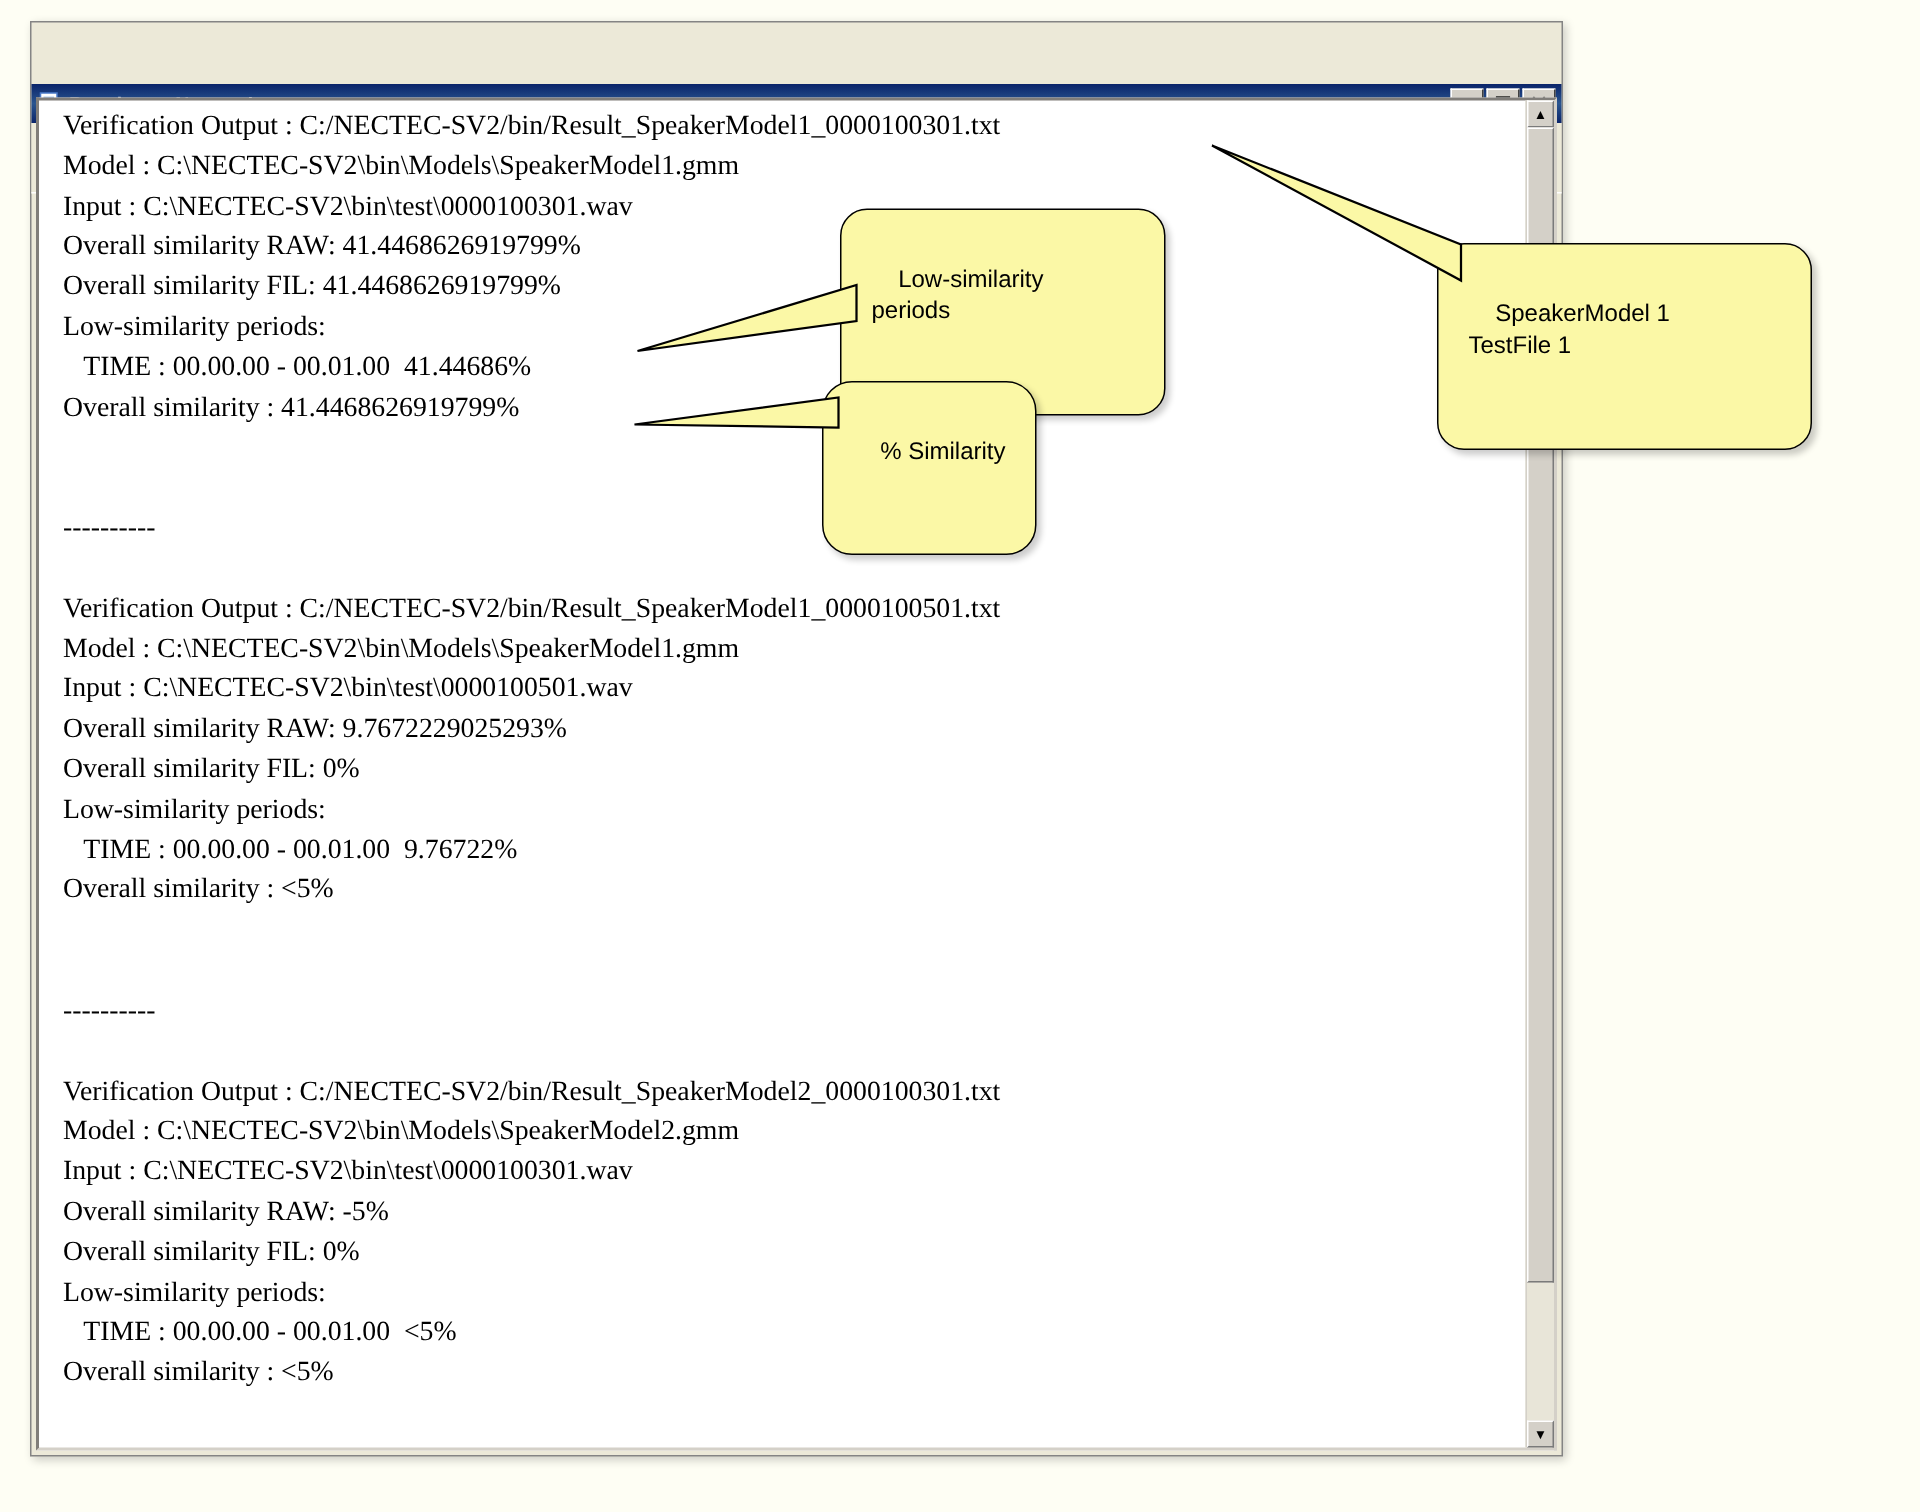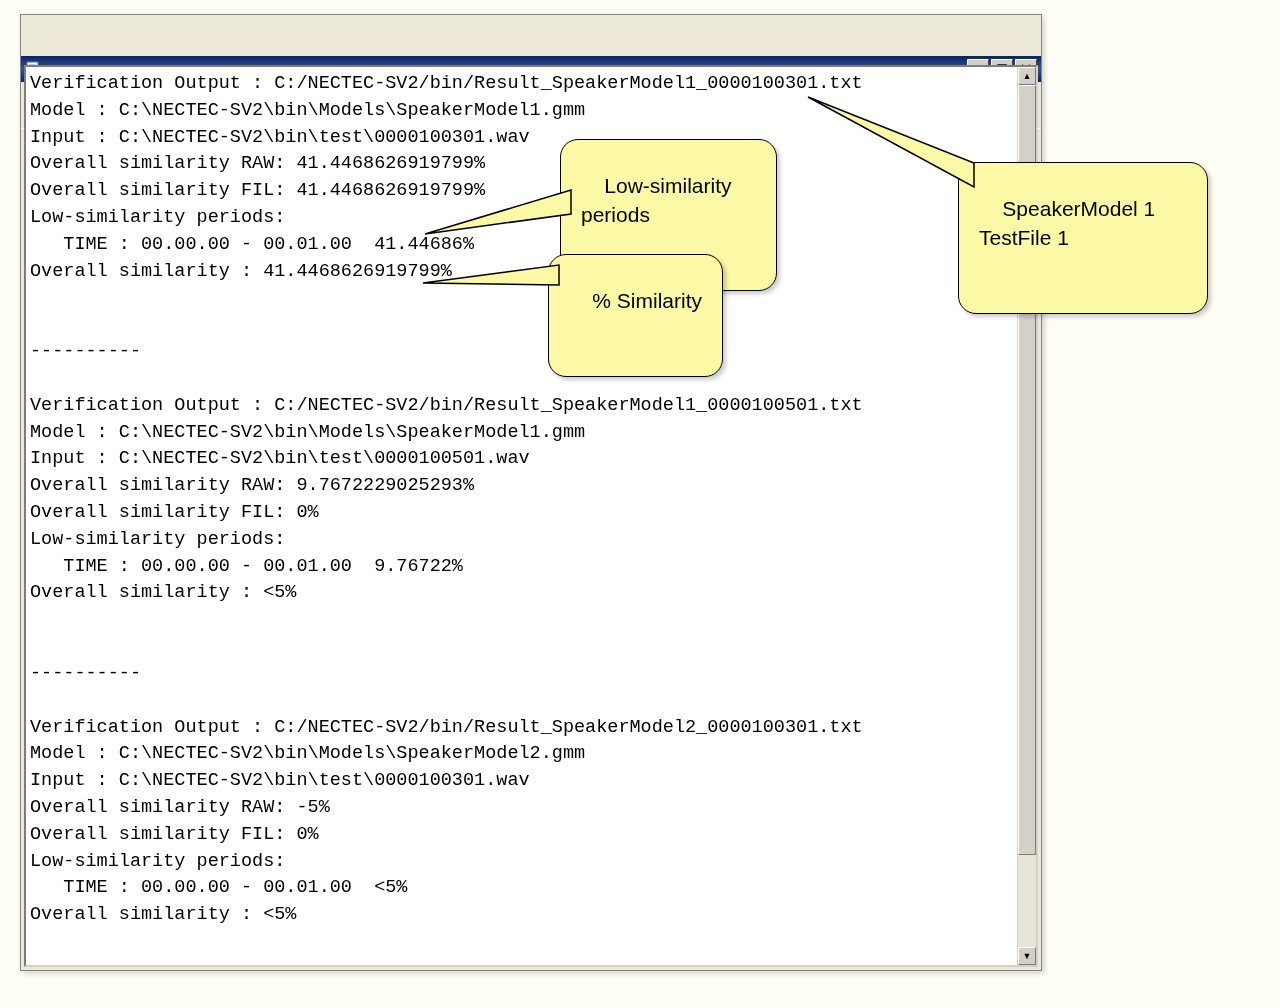--- a/index.html
+++ b/index.html
@@ -80,22 +80,22 @@
 
   .content-frame {
     position: absolute;
     left: 3px; right: 3px; top: 50px; bottom: 3px;
     background: #fff;
     border: 2px inset #d4d0c8;
   }
   .text-area {
     position:absolute;
     left:0; top:0; right:18px; bottom:0;
-    padding: 4px 4px;
-    font-family: Liberation Mono, monospace;
+    padding: 4px 16px;
+    font-family: Liberation Serif, serif;
     font-size: 18.5px;
     color:#000;
     line-height: 1.45;
     white-space: pre;
     overflow: hidden;
   }
 
   .scrollbar-v {
     position:absolute;
     right:0; top:0; bottom:0;
@@ -128,23 +128,23 @@
     box-sizing:border-box;
     cursor:default;
   }
 
   
   .callout {
     position:absolute;
     background:#fbf8a6;
     border:1.5px solid #000;
     border-radius:18px;
-    padding:4px 20px;
+    padding:14px 20px;
     font-family: Verdana, Arial, sans-serif;
-    font-size: 21px;
+    font-size: 16px;
     color:#000;
     line-height:1.35;
     white-space:pre;
     box-shadow: 3px 3px 4px rgba(0,0,0,.2);
   }
   .callout svg.tail {
     position:absolute;
     overflow:visible;
   }
 </style>
@@ -235,21 +235,21 @@
   </div>
 
   <div class="callout" style="left:560px; top:139px; width:175px;">
     <span>Low-similarity
 periods</span>
     <svg class="tail" style="left:-140px; top:30px;" width="160" height="70">
       <polygon points="150,20 150,44 4,64" fill="#fbf8a6" stroke="#000" stroke-width="1.5"></polygon>
     </svg>
   </div>
 
-  <div class="callout" style="left:548px; top:254px;">
+  <div class="callout" style="left:548px; top:254px;border-radius:20px;">
     <span>% Similarity</span>
     <svg class="tail" style="left:-130px; top:0px;" width="150" height="40">
       <polygon points="140,10 140,30 4,28" fill="#fbf8a6" stroke="#000" stroke-width="1.5"></polygon>
     </svg>
   </div>
 
   <div class="callout" style="left:958px; top:130px; width:208px;margin-top:32px;">
     <span>SpeakerModel 1
 TestFile 1</span>
     <svg class="tail" style="left:-155px; top:-70px;" width="180" height="100">

